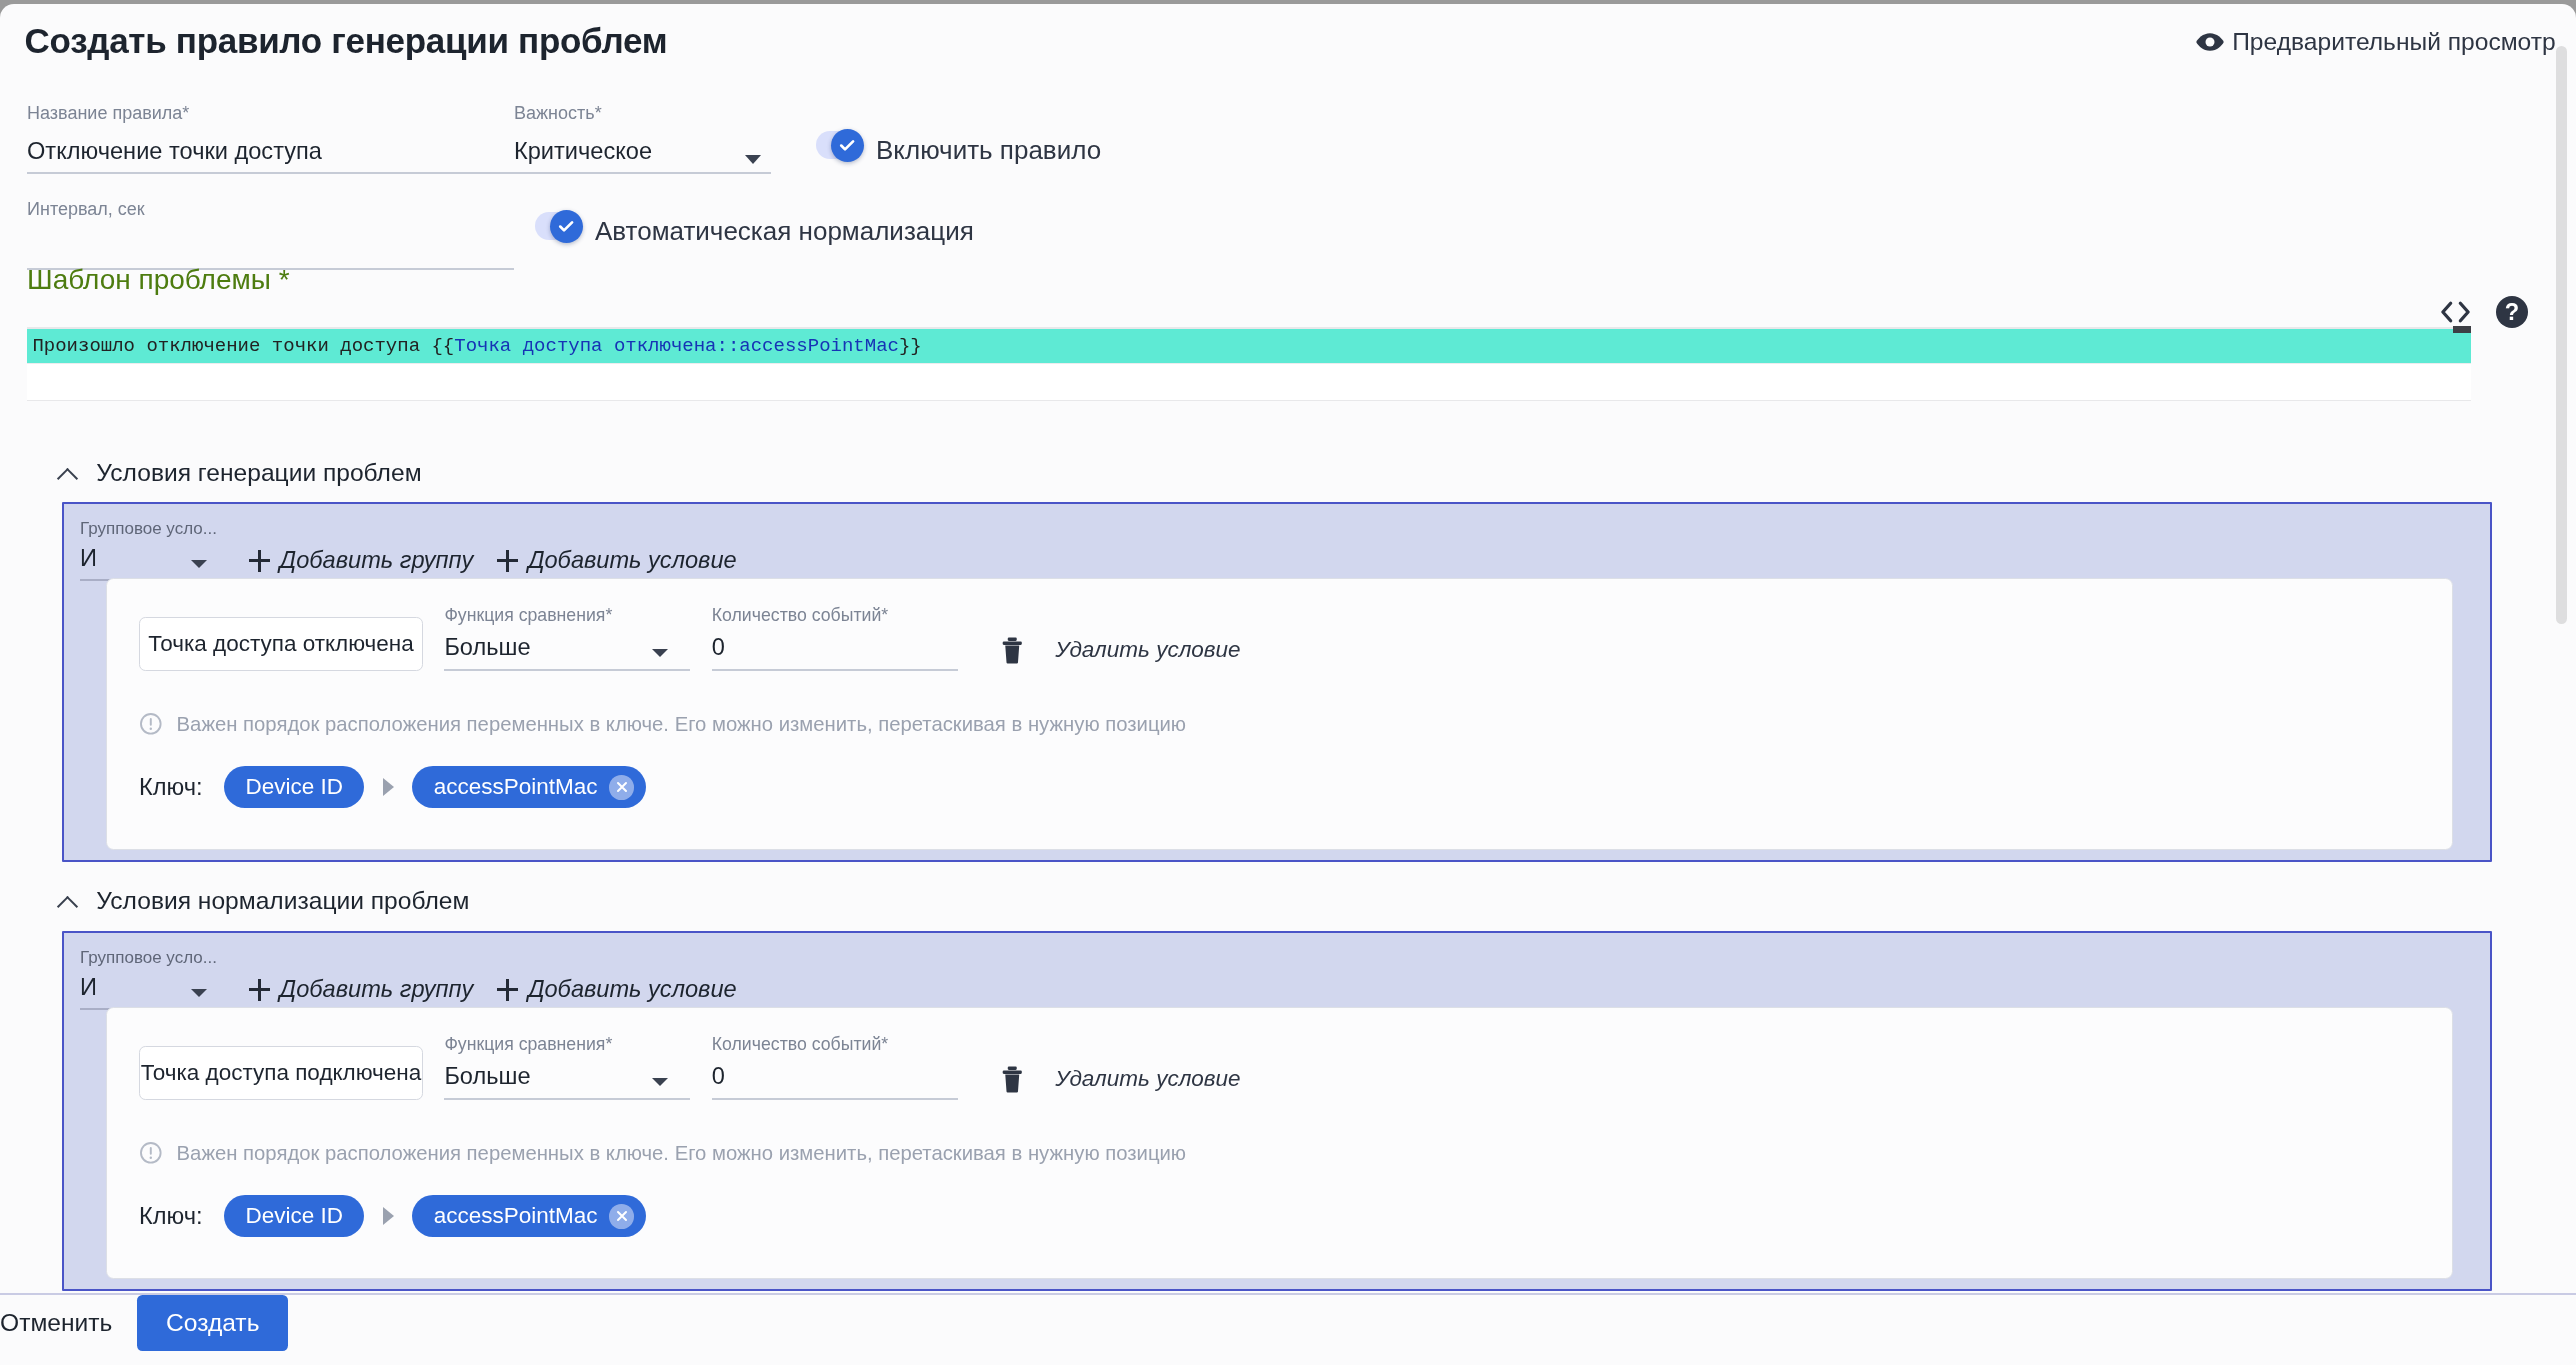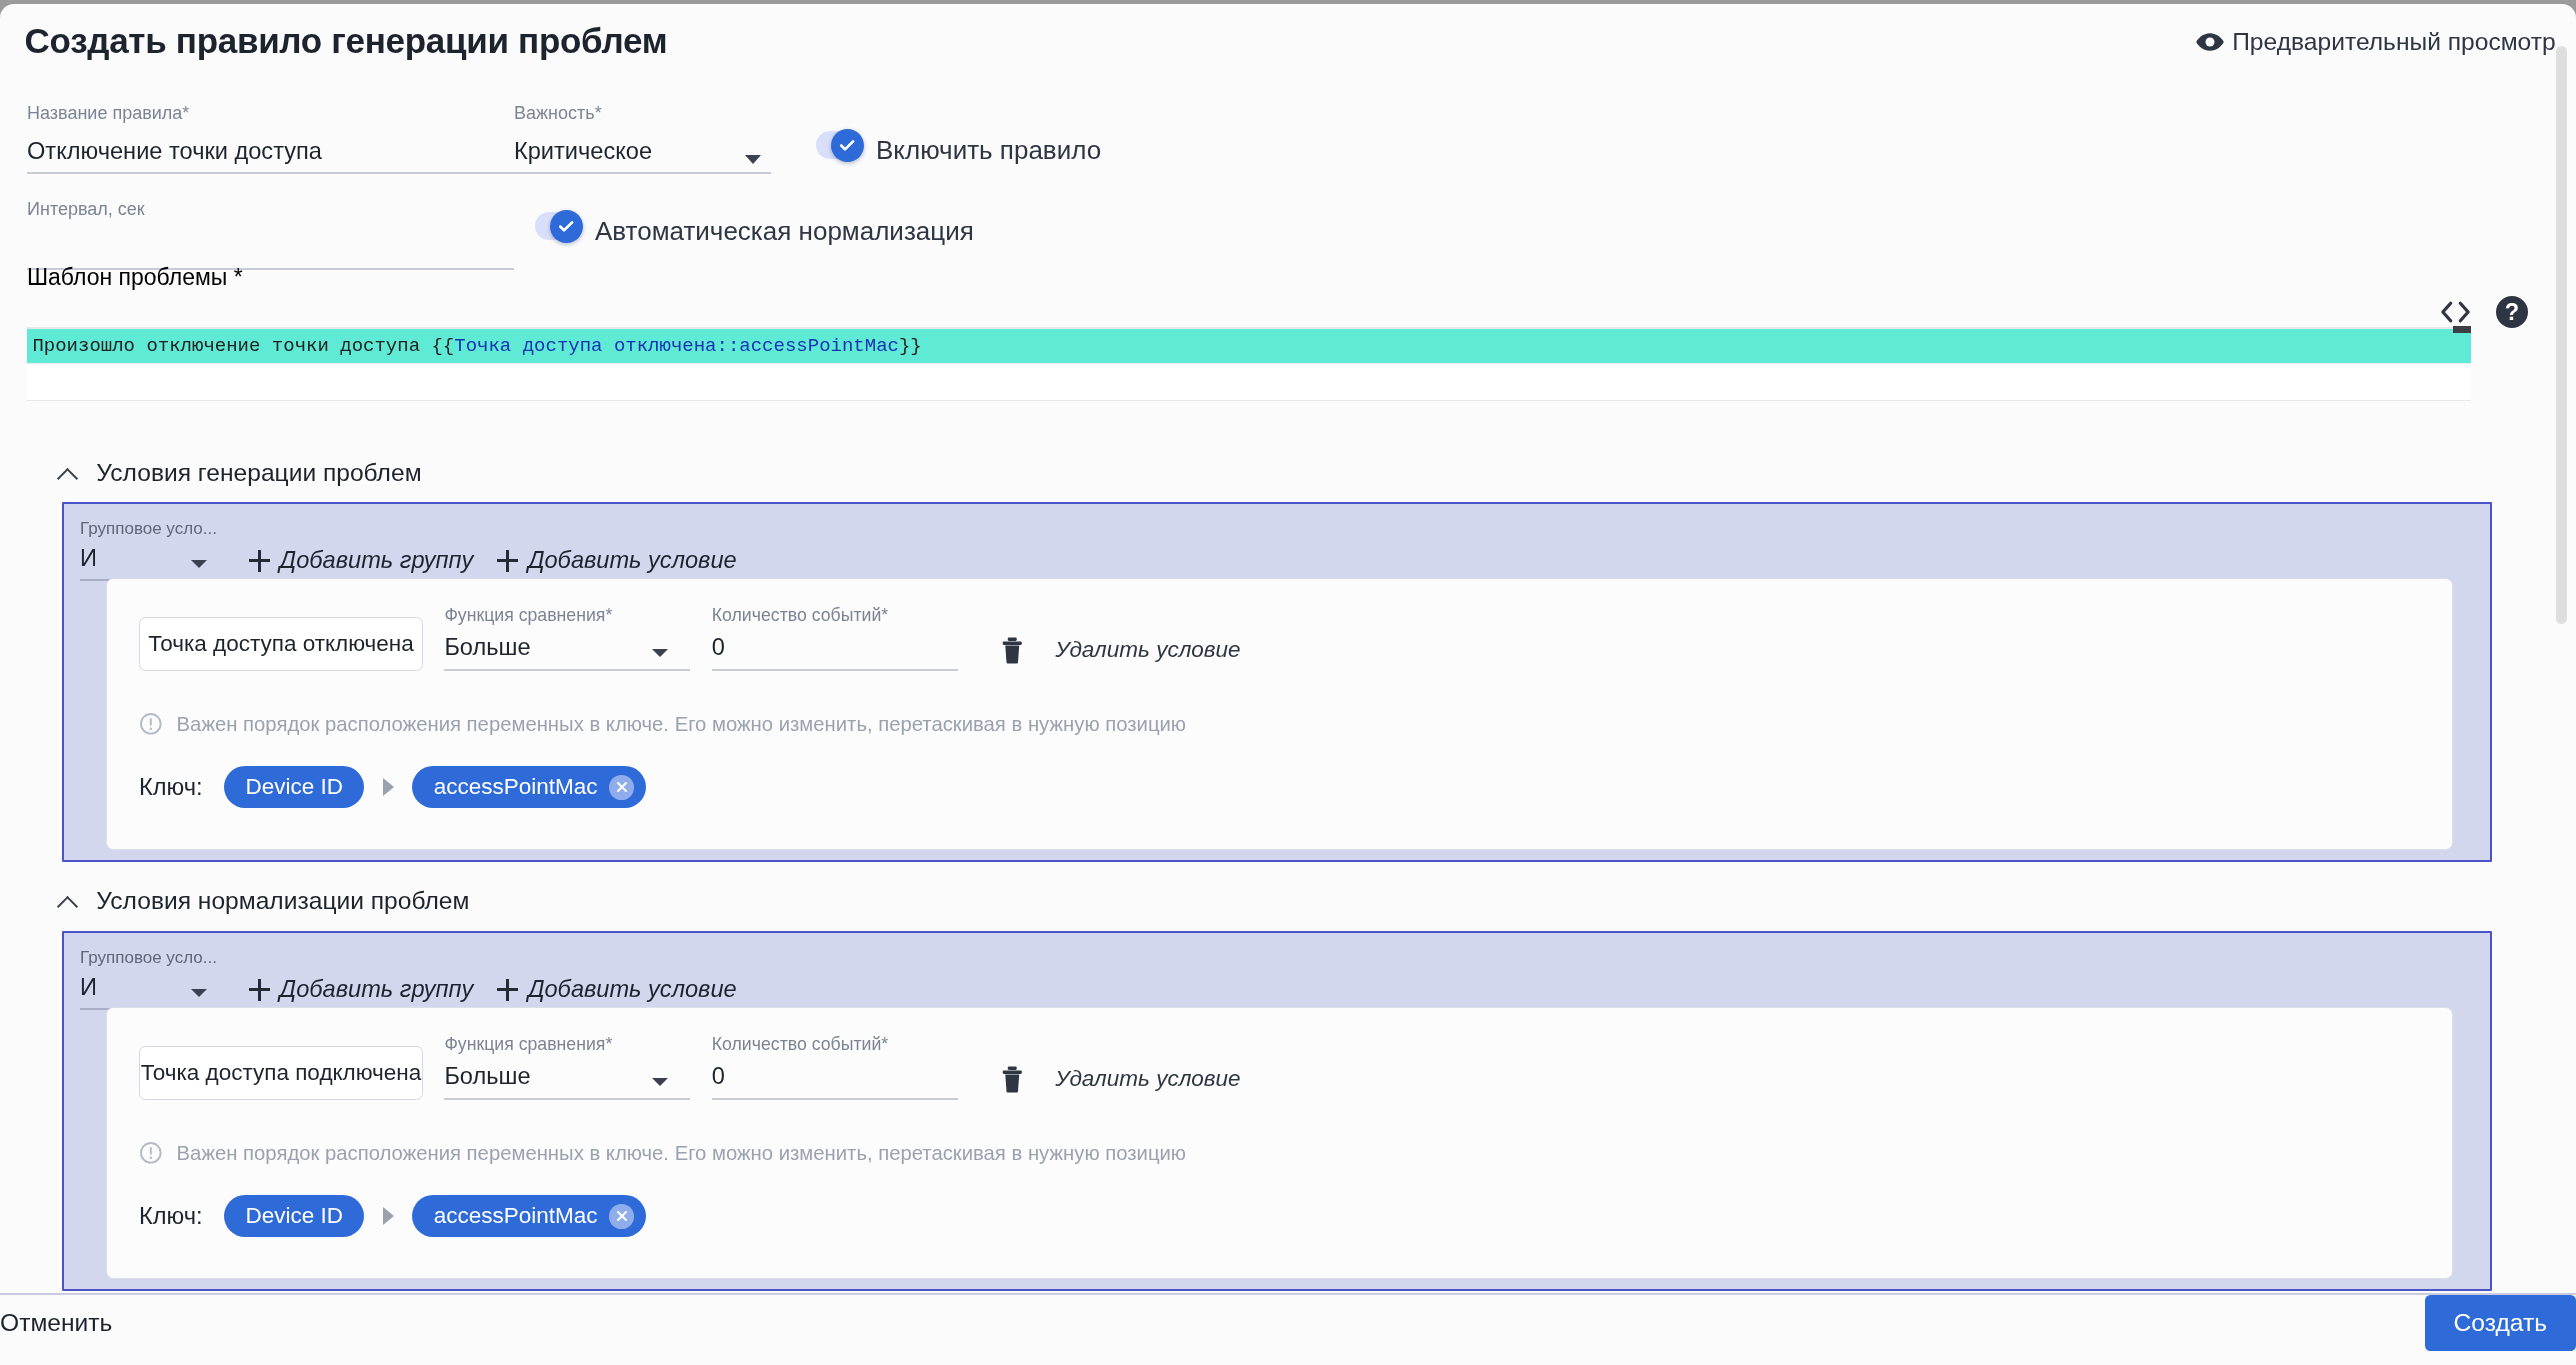--- a/index.html
+++ b/index.html
@@ -85,21 +85,21 @@
   }
   .toggle .thumb svg { width: 20.3px; height: 20.3px; display:block; }
   .toggle-label { font-size: 26px; color: #2e3543; white-space: nowrap; margin-top: 11px; }
 
   #t-enable { left: 816px; top: 120px; }
   #t-autonorm { left: 535px; top: 201px; }
 
   
   .tpl-label {
     position: absolute; left: 27px; top: 260px;
-    font-size: 23px; color: #000000;
+    font-size: 28px; color: #4d7c0f;
   }
   .editor-toolbar {
     position: absolute; right: 48px; top: 292px;
     display: flex; align-items: center; gap: 23.6px;
   }
   .code-icon { width: 33px; height: 28px; display:block; cursor:pointer; }
   .help-icon {
     width: 32px; height: 32px; border-radius: 50%;
     background: #2e3543; color: #fff;
     display: flex; align-items: center; justify-content: center;
@@ -259,21 +259,21 @@
   }
 
   
   .footer-divider {
     position: absolute; left: 0; top: 1289px;
     width: 100%; height: 2.1px; background: #c9cbe4;
   }
   .footer {
     position: absolute; left: 0; top: 1291px;
     width: 100%; height: 55px;
-    display: flex; align-items: center; justify-content: space-between; gap: 24.6px;
+    display: flex; align-items: center; justify-content: flex-start; gap: 24.6px;
   }
   .btn-text {
     font-size: 24.6px; color: #1d242e; cursor: pointer;
     background: none; border: none; font-family: inherit;
   }
   .btn-primary {
     background: #2f6ad9; color: #fff; font-size: 24.6px;
     border: none; border-radius: 5.4px; padding: 14px 29px;
     cursor: pointer; font-family: inherit;
   }

